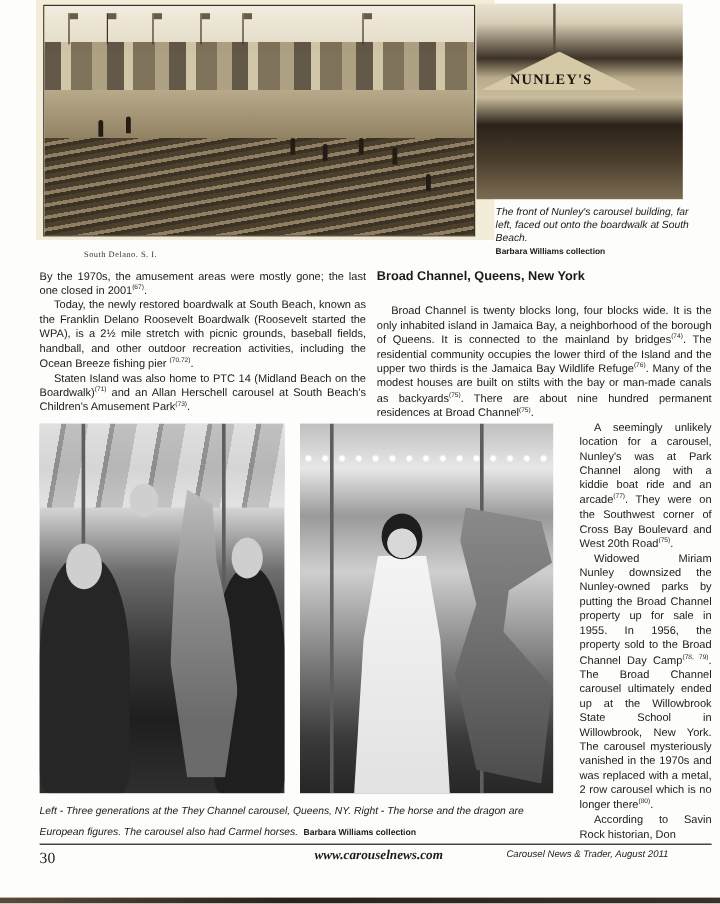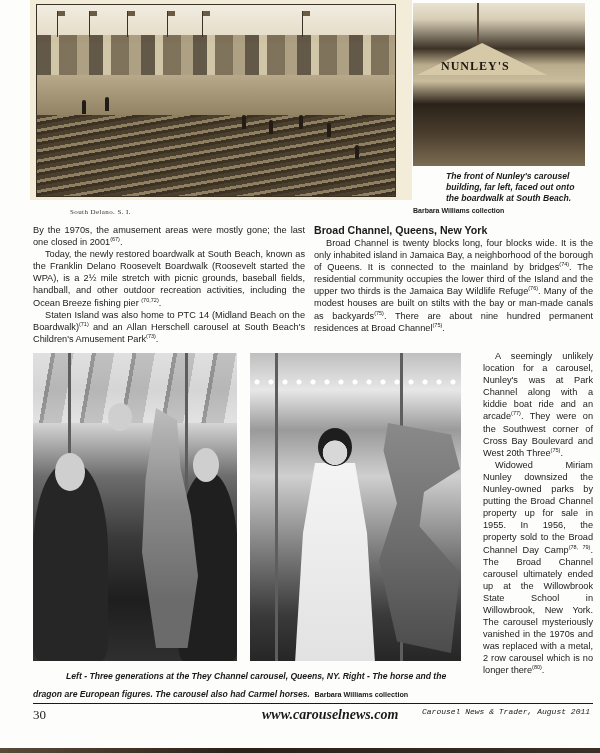--- a/index.html
+++ b/index.html
@@ -12,60 +12,60 @@
   .sky { position: absolute; left: 0; top: 0; width: 100%; height: 38px; background: linear-gradient(180deg, #f1ece0, #e3dac4); }
   .buildings { position: absolute; left: 0; top: 30px; width: 100%; height: 40px; background: repeating-linear-gradient(90deg, #4a3f2f 0 14px, #cbbf9f 14px 22px, #6b5d45 22px 40px, #a29474 40px 52px); opacity: .85; }
   .sand { position: absolute; left: 0; top: 70px; width: 100%; height: 45px; background: linear-gradient(180deg, #b7a98a, #8d7e60); }
   .water { position: absolute; left: 0; top: 110px; width: 100%; height: 85px; background: repeating-linear-gradient(170deg, #4b3f2e 0 4px, #8e7f62 4px 7px, #3c3224 7px 10px); }
   .flag { position: absolute; top: 6px; width: 1px; height: 26px; background: #3a3226; }
   .flag::after { content: ""; position: absolute; left: 1px; top: 0; width: 7px; height: 5px; background: #6a5c44; }
   .figure { position: absolute; width: 4px; height: 14px; background: #231c14; border-radius: 2px 2px 0 0; }
 
   #postcard-caption { position: absolute; left: 70px; top: 208px; font-family: "Liberation Serif", serif; font-size: 7px; letter-spacing: .4px; color: #3a3226; }
 
-  #photo-nunleys { left: 413px; top: 3px; width: 172px; height: 163px; background: linear-gradient(180deg, #e9e2d2 0%, #d8ceb6 10%, #3c3226 28%, #b9ab8c 38%, #c9bc9c 48%, #2a2219 62%, #4a3d2d 80%, #7b6c52 100%); text-decoration: underline; }
+  #photo-nunleys { left: 397px; top: 3px; width: 172px; height: 163px; background: linear-gradient(180deg, #e9e2d2 0%, #d8ceb6 10%, #3c3226 28%, #b9ab8c 38%, #c9bc9c 48%, #2a2219 62%, #4a3d2d 80%, #7b6c52 100%); text-decoration: underline; }
   .nunley-roof { position: absolute; left: 4px; top: 40px; width: 130px; height: 32px; background: #d6c9a8; clip-path: polygon(0 100%, 50% 0, 100% 100%); }
   .nunley-sign { position: absolute; left: 28px; top: 56px; font-family: "Liberation Serif", serif; font-weight: bold; font-size: 12px; color: #1f1810; letter-spacing: 1px; }
   .nunley-pole { position: absolute; left: 64px; top: 0; width: 2px; height: 60px; background: #5a4c38; }
 
-  .caption-italic { font-style: italic; font-weight: bold; font-size: 8.6px; line-height: 11px; color: #1a1a1a; padding-left: 33px; }
+  .caption-italic { font-style: italic; font-weight: normal; font-size: 8.6px; line-height: 11px; color: #1a1a1a; }
   .credit { font-weight: bold; font-size: 7px; color: #1a1a1a; }
   #nunleys-caption { position: absolute; left: 413px; top: 171px; width: 168px; }
   #nunleys-credit { position: absolute; left: 413px; top: 207px; }
 
   .body-text { font-size: 9.2px; line-height: 12.1px; text-align: justify; color: #1a1a1a; }
   .body-text p { text-indent: 12px; }
   .body-text p.noindent { text-indent: 0; }
   sup { font-size: 5.5px; vertical-align: super; line-height: 0; }
 
   #col-left-text { position: absolute; left: 33px; top: 224px; width: 272px; }
   #col-right-top { position: absolute; left: 314px; top: 224px; width: 279px; }
-  #section-heading { font-weight: bold; font-size: 10.6px; line-height: 13px; margin-bottom: 0; }
+  #section-heading { font-weight: bold; font-size: 10.6px; line-height: 13px; margin-bottom: 16px; }
   #col-narrow { position: absolute; left: 483px; top: 350px; width: 110px; }
 
   #photo-three-gen { left: 33px; top: 353px; width: 204px; height: 308px; background: linear-gradient(180deg, #cfcfcf 0%, #9a9a9a 12%, #d9d9d9 22%, #6d6d6d 40%, #3a3a3a 60%, #1e1e1e 80%, #2f2f2f 100%); }
   .canopy { position: absolute; left: 0; top: 0; width: 100%; height: 70px; background: repeating-linear-gradient(100deg, #e4e4e4 0 18px, #8a8a8a 18px 22px, #bdbdbd 22px 40px); opacity: .8; }
   .pole-v { position: absolute; top: 0; width: 3px; height: 100%; background: #5e5e5e; }
   .person { position: absolute; border-radius: 45% 45% 10% 10%; }
   .face { position: absolute; border-radius: 50%; background: #cfcfcf; }
   .horse { position: absolute; left: 95px; top: 55px; width: 70px; height: 240px; background: linear-gradient(180deg, #bdbdbd, #8a8a8a 40%, #6b6b6b 80%); clip-path: polygon(40% 0, 70% 5%, 75% 25%, 90% 45%, 100% 70%, 85% 100%, 40% 100%, 20% 60%, 25% 30%); }
 
   #photo-dragon { left: 250px; top: 353px; width: 211px; height: 308px; background: linear-gradient(180deg, #bfbfbf 0%, #e7e7e7 12%, #9a9a9a 25%, #cfcfcf 40%, #7a7a7a 65%, #3a3a3a 85%, #262626 100%); }
   .bulbs { position: absolute; left: 0; top: 25px; width: 100%; height: 8px; background: radial-gradient(circle, #ffffff 2px, transparent 3px) 0 0 / 14px 8px repeat-x; }
   .woman-dress { position: absolute; left: 45px; top: 110px; width: 80px; height: 200px; background: linear-gradient(180deg, #f4f4f4, #e2e2e2); clip-path: polygon(25% 0, 75% 0, 90% 35%, 100% 100%, 0 100%, 10% 35%); }
   .woman-head { position: absolute; left: 68px; top: 75px; width: 34px; height: 38px; border-radius: 50%; background: radial-gradient(circle at 50% 65%, #d8d8d8 40%, #1e1e1e 42%); }
   .dragon { position: absolute; left: 120px; top: 70px; width: 90px; height: 230px; background: linear-gradient(180deg, #8a8a8a, #6e6e6e 50%, #4c4c4c); clip-path: polygon(20% 0, 90% 5%, 100% 20%, 60% 30%, 55% 45%, 100% 65%, 90% 100%, 30% 95%, 10% 60%, 30% 35%, 15% 12%); }
 
   #photos-caption { position: absolute; left: 33px; top: 665px; width: 440px; }
   #photos-caption .credit { font-size: 7.2px; }
 
   #footer-rule { position: absolute; left: 33px; top: 703px; width: 560px; height: 1px; background: #1a1a1a; }
   #page-number { position: absolute; left: 33px; top: 707px; font-family: "Liberation Serif", serif; font-size: 13px; }
-  #footer-url { position: absolute; left: 262px; top: 707px; font-family: "Liberation Serif", serif; font-style: italic; font-weight: bold; font-size: 14px; }
-  #footer-pub { position: absolute; left: 422px; top: 707px; font-family: Liberation Mono, monospace; font-style: italic; font-size: 8px; }
+  #footer-url { position: absolute; left: 262px; top: 707px; font-family: "Liberation Serif", serif; font-style: italic; font-weight: bold; font-size: 11px; }
+  #footer-pub { position: absolute; left: 422px; top: 707px; font-family: Liberation Sans, sans-serif; font-style: italic; font-size: 8px; }
   #scan-edge { position: absolute; left: 0; top: 748px; width: 600px; height: 5px; background: linear-gradient(90deg, #5a4a38, #2b2119 40%, #3a3028); }
 </style>
 </head>
 <body>
 
 <div class="postcard-frame"></div>
 <div class="photo" id="photo-south-beach">
   <div class="sky"></div>
   <div class="buildings"></div>
   <div class="sand"></div>
@@ -120,22 +120,23 @@
 <div class="photo" id="photo-dragon">
   <div class="bulbs"></div>
   <div class="pole-v" style="left:25px"></div>
   <div class="pole-v" style="left:150px"></div>
   <div class="dragon"></div>
   <div class="woman-dress"></div>
   <div class="woman-head"></div>
 </div>
 
 <div id="col-narrow" class="body-text">
-  <p><span>A seemingly unlikely location for a carousel, Nunley's was at Park Channel along with a kiddie boat ride and an arcade</span><sup>(77)</sup><span>. They were on the Southwest corner of Cross Bay Boulevard and West 20th Three</span><sup>(75)</sup><span>.</span></p>
+  <p><span>A seemingly unlikely location for a carousel, Nunley's was at Park Channel along with a kiddie boat ride and an arcade</span><sup>(77)</sup><span>. They were on the Southwest corner of Cross Bay Boulevard and West 20th Road</span><sup>(75)</sup><span>.</span></p>
   <p><span>Widowed Miriam Nunley downsized the Nunley-owned parks by putting the Broad Channel property up for sale in 1955. In 1956, the property sold to the Broad Channel Day Camp</span><sup>(78, 79)</sup><span>. The Broad Channel carousel ultimately ended up at the Willowbrook State School in Willowbrook, New York. The carousel mysteriously vanished in the 1970s and was replaced with a metal, 2 row carousel which is no longer there</span><sup>(80)</sup><span>.</span></p>
+  <p><span>According to Savin Rock historian, Don</span></p>
 </div>
 
 <div id="photos-caption">
   <span class="caption-italic">Left - Three generations at the They Channel carousel, Queens, NY.  Right - The horse and the dragon are European figures.  The carousel also had Carmel horses.</span>
   <span class="credit">Barbara Williams collection</span>
 </div>
 
 <div id="footer-rule"></div>
 <div id="page-number">30</div>
 <div id="footer-url">www.carouselnews.com</div>

